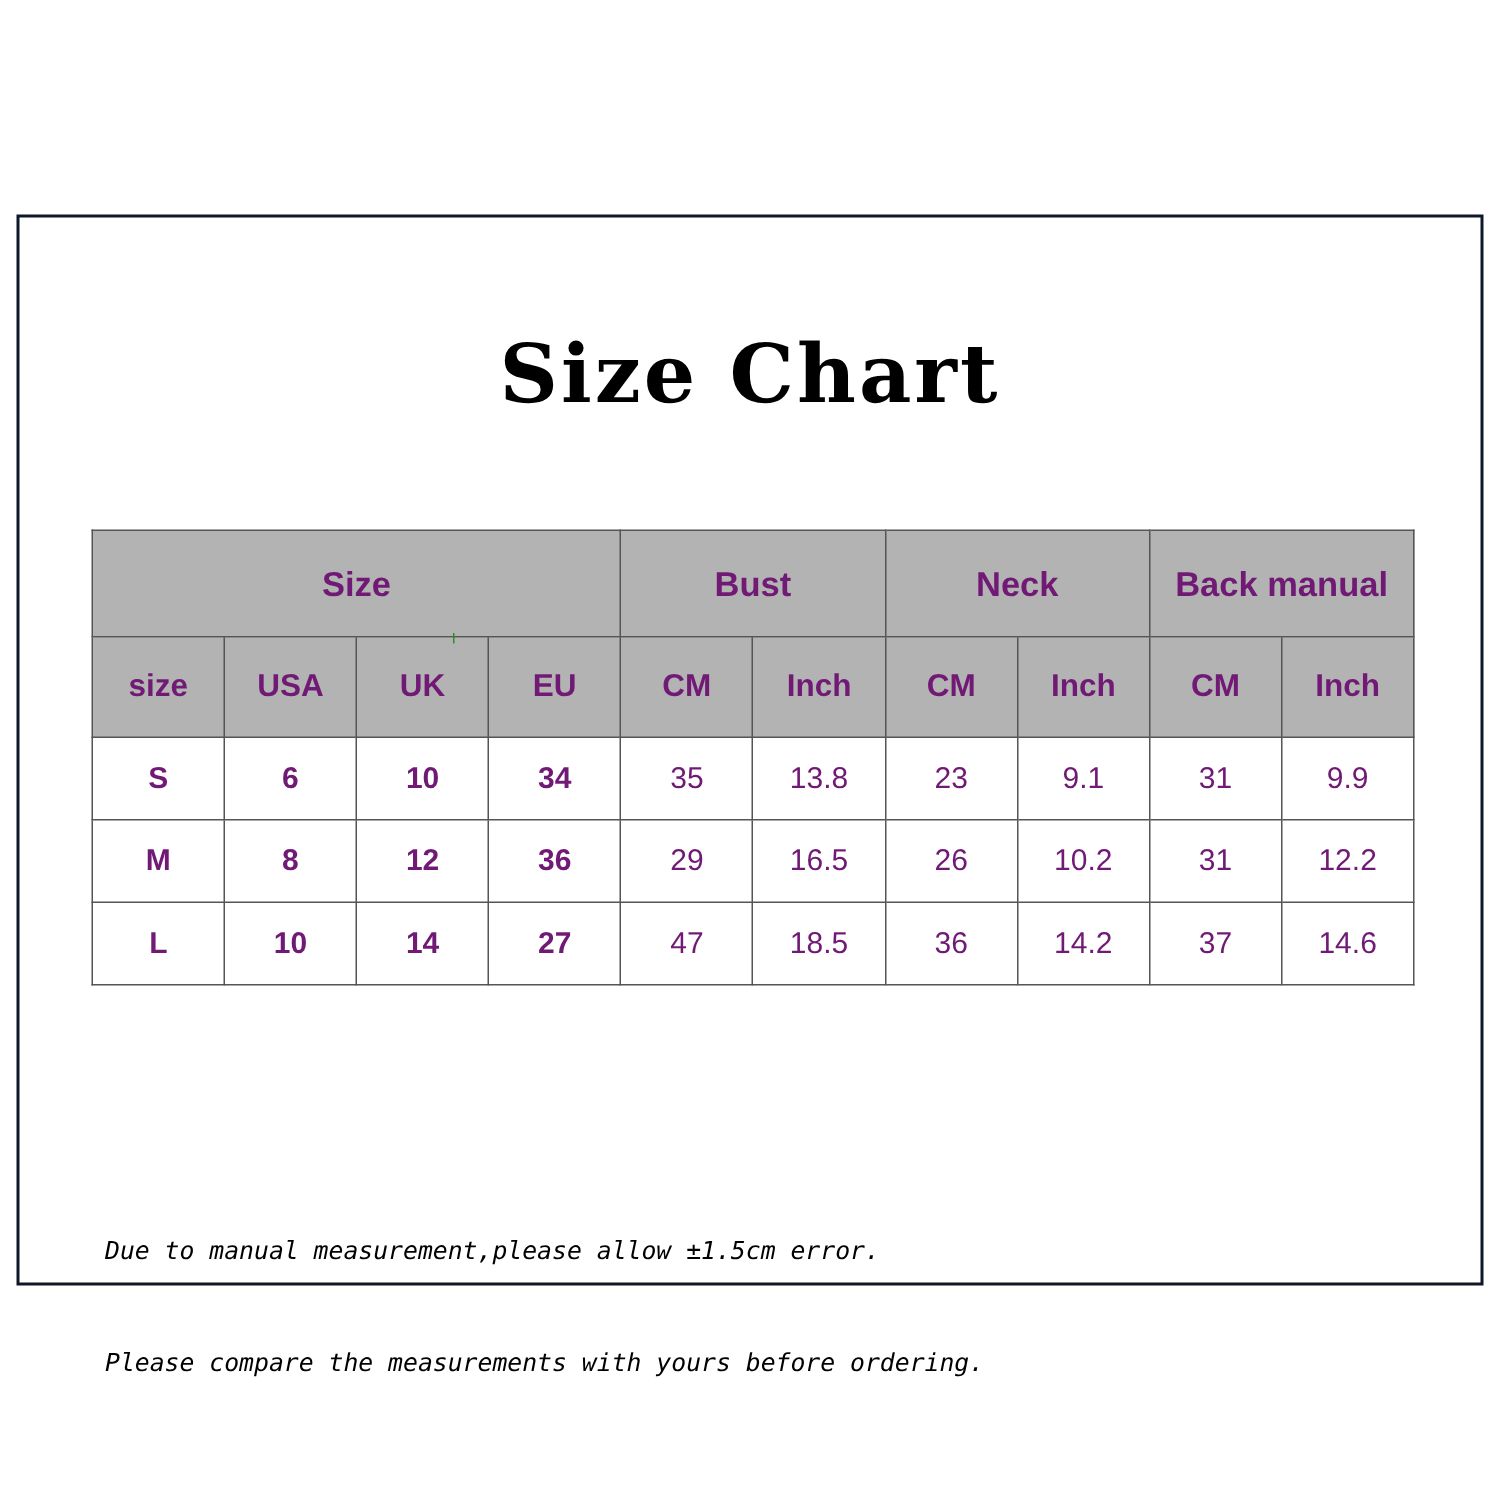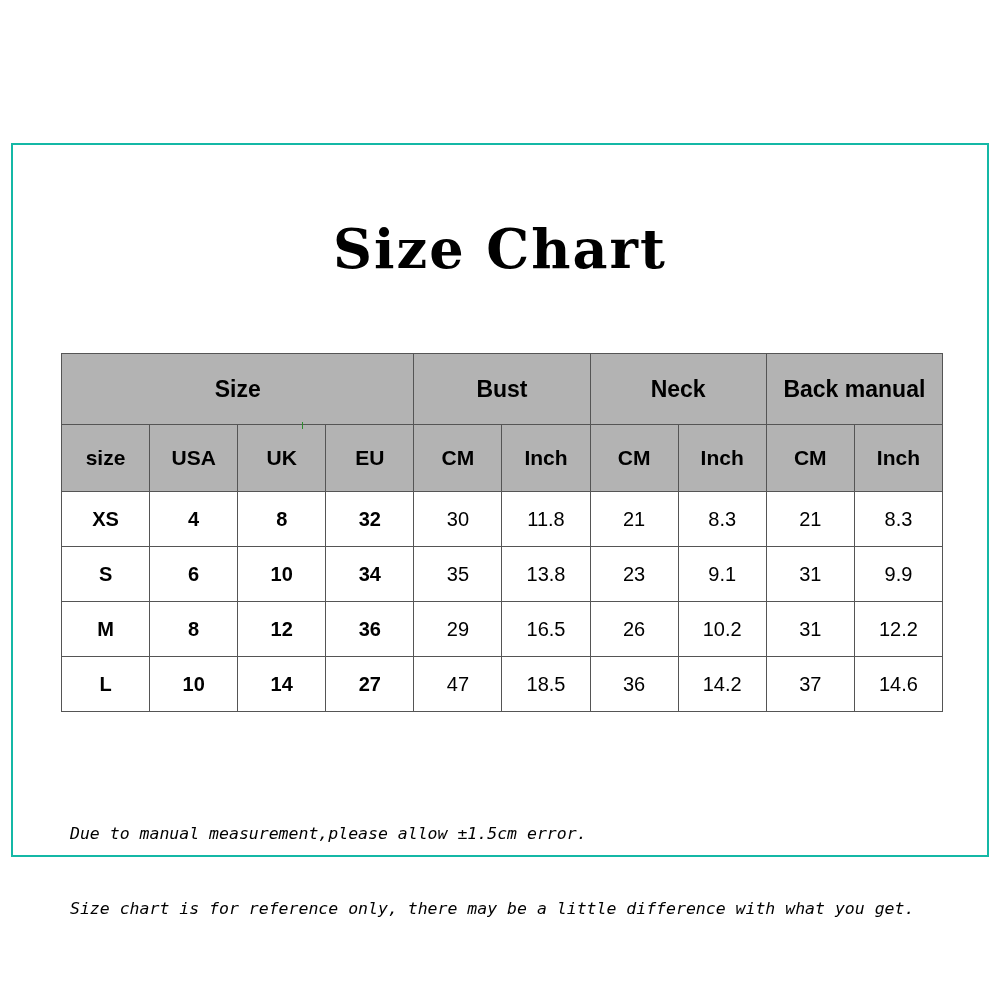--- a/index.html
+++ b/index.html
@@ -19,21 +19,21 @@
     height: 1000px;
     background: #ffffff;
     box-sizing: border-box;
   }
   .frame {
     position: absolute;
     left: 11px;
     top: 143px;
     width: 978px;
     height: 714px;
-    border: 2px solid #14b8a6;
+    border: 2px solid #0f172a;
     background: #ffffff;
     box-sizing: border-box;
   }
   .title {
     position: absolute;
     left: 0;
     top: 72px;
     width: 100%;
     text-align: center;
     font-family: "DejaVu Serif", serif;
@@ -48,21 +48,21 @@
     top: 208px;
     width: 882px;
     border-collapse: collapse;
     table-layout: fixed;
   }
   table.size-chart td,
   table.size-chart th {
     border: 1px solid #555555;
     text-align: center;
     vertical-align: middle;
-    color: #000000;
+    color: #701a75;
     font-family: "Liberation Sans", sans-serif;
   }
   
   .grp {
     background: #b3b3b3;
     font-size: 23px;
     font-weight: bold;
     height: 71px;
   }
   
@@ -126,32 +126,20 @@
         <th style="width:64px">UK</th>
         <th style="width:66px">EU</th>
         <th style="width:94px">CM</th>
         <th style="width:96px">Inch</th>
         <th style="width:90px">CM</th>
         <th style="width:90px">Inch</th>
         <th style="width:106px">CM</th>
         <th style="width:100px">Inch</th>
       </tr>
 
-      <tr class="body-row">
-        <td class="b">XS</td>
-        <td class="b">4</td>
-        <td class="b">8</td>
-        <td class="b">32</td>
-        <td>30</td>
-        <td>11.8</td>
-        <td>21</td>
-        <td>8.3</td>
-        <td>21</td>
-        <td>8.3</td>
-      </tr>
 
       <tr class="body-row">
         <td class="b">S</td>
         <td class="b">6</td>
         <td class="b">10</td>
         <td class="b">34</td>
         <td>35</td>
         <td>13.8</td>
         <td>23</td>
         <td>9.1</td>
@@ -184,17 +172,17 @@
         <td>37</td>
         <td>14.6</td>
       </tr>
     </tbody>
       </table>
 
     <div class="tick"></div>
 
     <div class="notes">
       <div>Due to manual measurement,please allow ±1.5cm error.</div>
-      <div>Size chart is for reference only, there may be a little difference with what you get.</div>
+      <div>Please compare the measurements with yours before ordering.</div>
     </div>
 
   </div>
 </div>
 
 </body></html>

